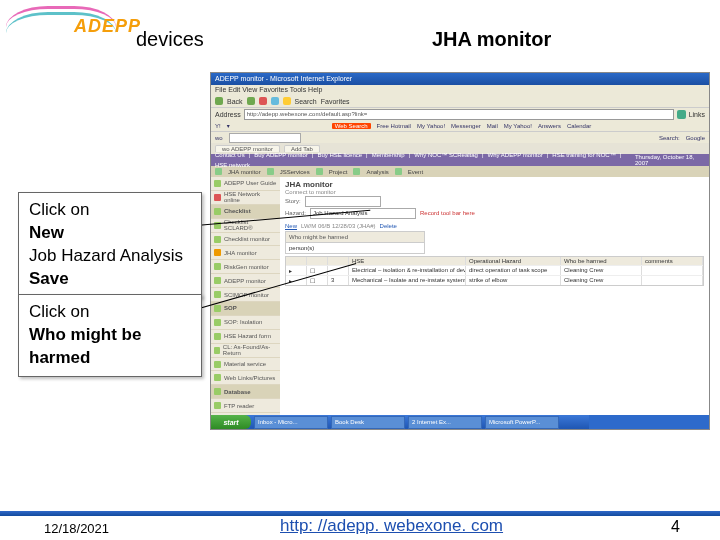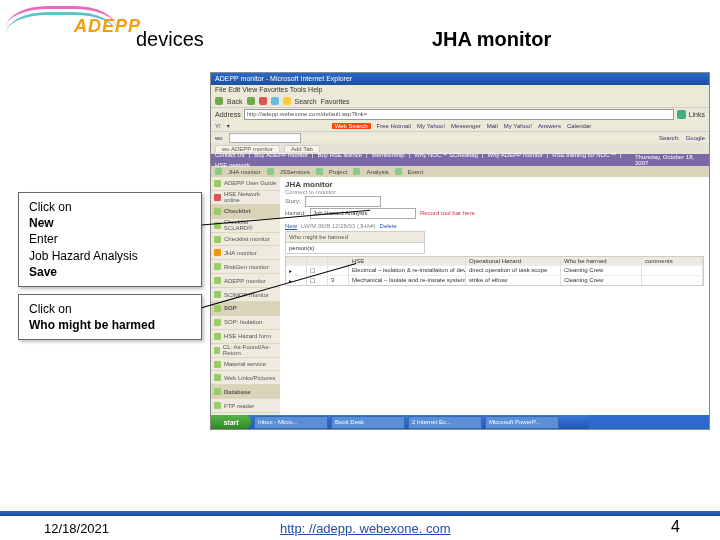--- a/index.html
+++ b/index.html
@@ -50,28 +50,28 @@
   .whmb-head { display:flex; align-items:center; gap:4px; margin-bottom:2px; }
   .whmb-head .link { color:#2157b3; text-decoration:underline; }
   .whmb-head .del { color:#2157b3; }
   .whmb-lbl { background:#eeeadd; height:10px; border:1px solid #ccc; display:flex; align-items:center; padding:0 3px; color:#555; }
   .whmb-val { height:10px; border:1px solid #ccc; border-top:none; display:flex; align-items:center; padding:0 3px; }
   .whmb-section { width:140px; margin-top:4px; }
   .taskbar { position:absolute; bottom:0; left:0; right:0; height:14px; background:linear-gradient(#3b78d8,#1f56b3); display:flex; align-items:center; }
   .taskbar .start { width:40px; height:14px; background:linear-gradient(#56b34a,#2e8b24); color:#fff; font-size:7px; display:flex; align-items:center; justify-content:center; border-radius:0 6px 6px 0; font-style:italic; font-weight:bold; }
   .taskbar .tk { height:11px; margin-left:3px; background:#5a8fd6; border:1px solid #3468b8; width:66px; font-size:6px; color:#fff; display:flex; align-items:center; padding:0 3px; overflow:hidden; }
   .taskbar .tray { margin-left:auto; height:14px; background:#2d6acb; width:120px; }
-  .callout { position:absolute; background:#fff; border:1px solid #666; box-shadow:2px 2px 3px rgba(0,0,0,.25); padding:6px 10px; font-size:12px; line-height:1.35; }
+  .callout { position:absolute; background:#fff; border:1px solid #666; box-shadow:2px 2px 3px rgba(0,0,0,.25); padding:6px 10px; font-size:17px; line-height:1.35; }
   .callout .b { font-weight:bold; }
   .callout1 { left:18px; top:192px; width:162px; }
   .callout2 { left:18px; top:294px; width:162px; }
   .line { position:absolute; background:#000; height:1px; transform-origin:left center; }
   .footer-bar { position:absolute; left:0; bottom:24px; width:720px; height:5px; background:linear-gradient(#2f68c8,#134a9d); }
   .foot-date { position:absolute; left:44px; bottom:4px; font-size:13px; color:#000; }
-  .foot-link { position:absolute; left:280px; bottom:4px; font-size:13px; color:#1d4fb0; text-decoration:underline; }
+  .foot-link { position:absolute; left:280px; bottom:4px; font-size:17px; color:#1d4fb0; text-decoration:underline; }
   .foot-num  { position:absolute; right:40px; bottom:4px; font-size:16px; color:#000; }
 </style>
 </head>
 <body>
 
 <div class="logo">
   <div class="logo-swoosh">
     <div class="swoosh-pink"></div>
       <div class="swoosh-cyan"></div>
   </div>
@@ -293,21 +293,20 @@
     <div class="tray"></div>
   </div>
 </div>
 
 <div class="line" style="left:185px; top:226px; width:186px; transform:rotate(-5deg);"></div>
 <div class="line" style="left:185px; top:312px; width:178px; transform:rotate(-16deg);"></div>
 
 <div class="callout callout1">
   <div>Click on</div>
   <div class="b">New</div>
-  <div>Enter</div>
   <div>Job Hazard Analysis</div>
   <div class="b" style="color:#000">Save</div>
 </div>
 <div class="callout callout2">
   <div>Click on</div>
   <div class="b">Who might be harmed</div>
 </div>
 
 <div class="footer-bar"></div>
 <div class="foot-date">12/18/2021</div>

